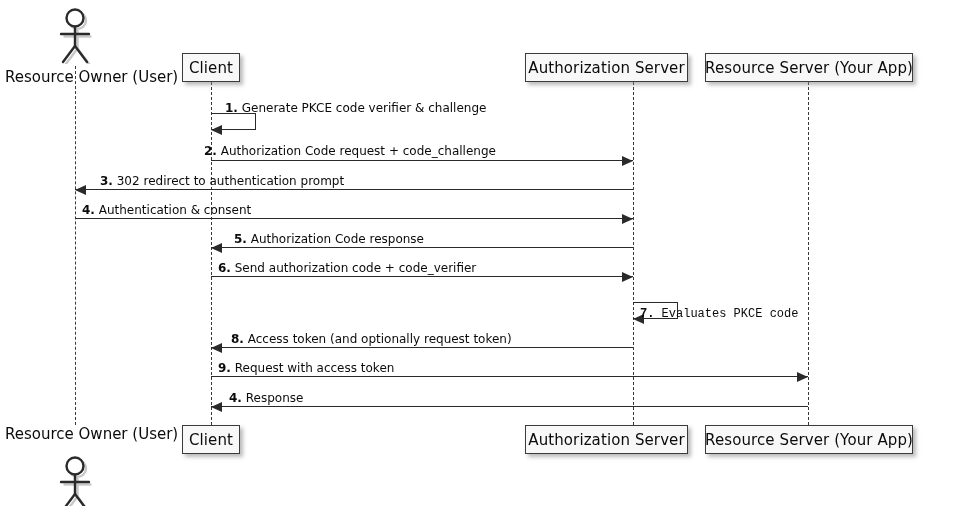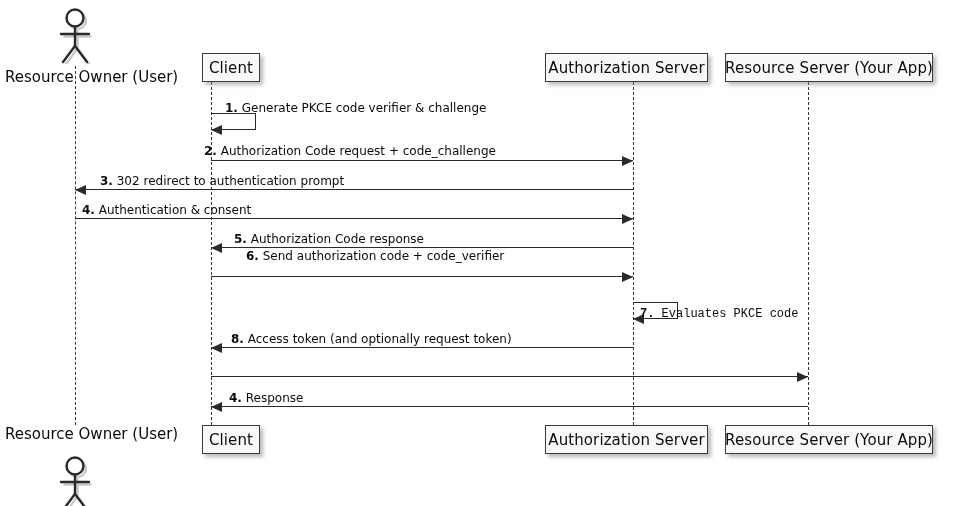--- a/index.html
+++ b/index.html
@@ -33,21 +33,20 @@
     background: #f8f8f8;
     border: 1.5px solid #3b3b3b;
     box-shadow: 3px 3px 4px rgba(130,130,130,0.55);
     display: flex;
     align-items: center;
     justify-content: center;
     font-size: 15px;
     color: #0b0b0b;
     white-space: nowrap;
     letter-spacing: .1px;
-    margin-left: 20px;
   }
 
   
   .actor {
     position: absolute;
     width: 44px;
     height: 56px;
   }
   .actor-label {
     position: absolute;
@@ -172,25 +171,26 @@
     <div class="arrowhead left" style="top: 184.5px; left: 75px;"></div>
     <div class="msg-label" style="left: 100px; top: 174px;"><span class="num">3.</span><span> 302 redirect to authentication prompt</span></div>
     <div class="msg-line" style="left: 75px; top: 218px; width: 558px;"></div>
     <div class="arrowhead right" style="top: 213.5px; left: 622px;"></div>
     <div class="msg-label" style="left: 82px; top: 203px;"><span class="num">4.</span><span> Authentication &amp; consent</span></div>
     <div class="msg-line" style="left: 211px; top: 247px; width: 422px;"></div>
     <div class="arrowhead left" style="top: 242.5px; left: 211px;"></div>
     <div class="msg-label" style="left: 234px; top: 232px;"><span class="num">5.</span><span> Authorization Code response</span></div>
     <div class="msg-line" style="left: 211px; top: 276px; width: 422px;"></div>
     <div class="arrowhead right" style="top: 271.5px; left: 622px;"></div>
-    <div class="msg-label" style="left: 218px; top: 249px; margin-left: 28px;"><span class="num">6.</span><span> Send authorization code + code_verifier</span></div>
+    <div class="msg-label" style="left: 218px; top: 261px;"><span class="num">6.</span><span> Send authorization code + code_verifier</span></div>
     <div class="self-loop" style="left: 633px; top: 302px; width: 45px; height: 17px;"></div>
     <div class="arrowhead left" style="left: 633px; top: 314px;"></div>
     <div class="msg-label" style="left: 640px; top: 307px; font-family: Liberation Mono, monospace;"><span class="num">7.</span><span> Evaluates PKCE code</span></div>
     <div class="msg-line" style="left: 211px; top: 347px; width: 422px;"></div>
     <div class="arrowhead left" style="top: 342.5px; left: 211px;"></div>
     <div class="msg-label" style="left: 231px; top: 332px;"><span class="num">8.</span><span> Access token (and optionally request token)</span></div>
     <div class="msg-line" style="left: 211px; top: 376px; width: 597px;"></div>
     <div class="arrowhead right" style="top: 371.5px; left: 797px;"></div>
+    <div class="msg-label" style="left: 218px; top: 361px;"><span class="num">9.</span><span> Request with access token</span></div>
     <div class="msg-line" style="left: 211px; top: 406px; width: 597px;"></div>
     <div class="arrowhead left" style="top: 401.5px; left: 211px;"></div>
     <div class="msg-label" style="left: 229px; top: 391px;"><span class="num">4.</span><span> Response</span></div>
   </div>
 
 </body></html>

